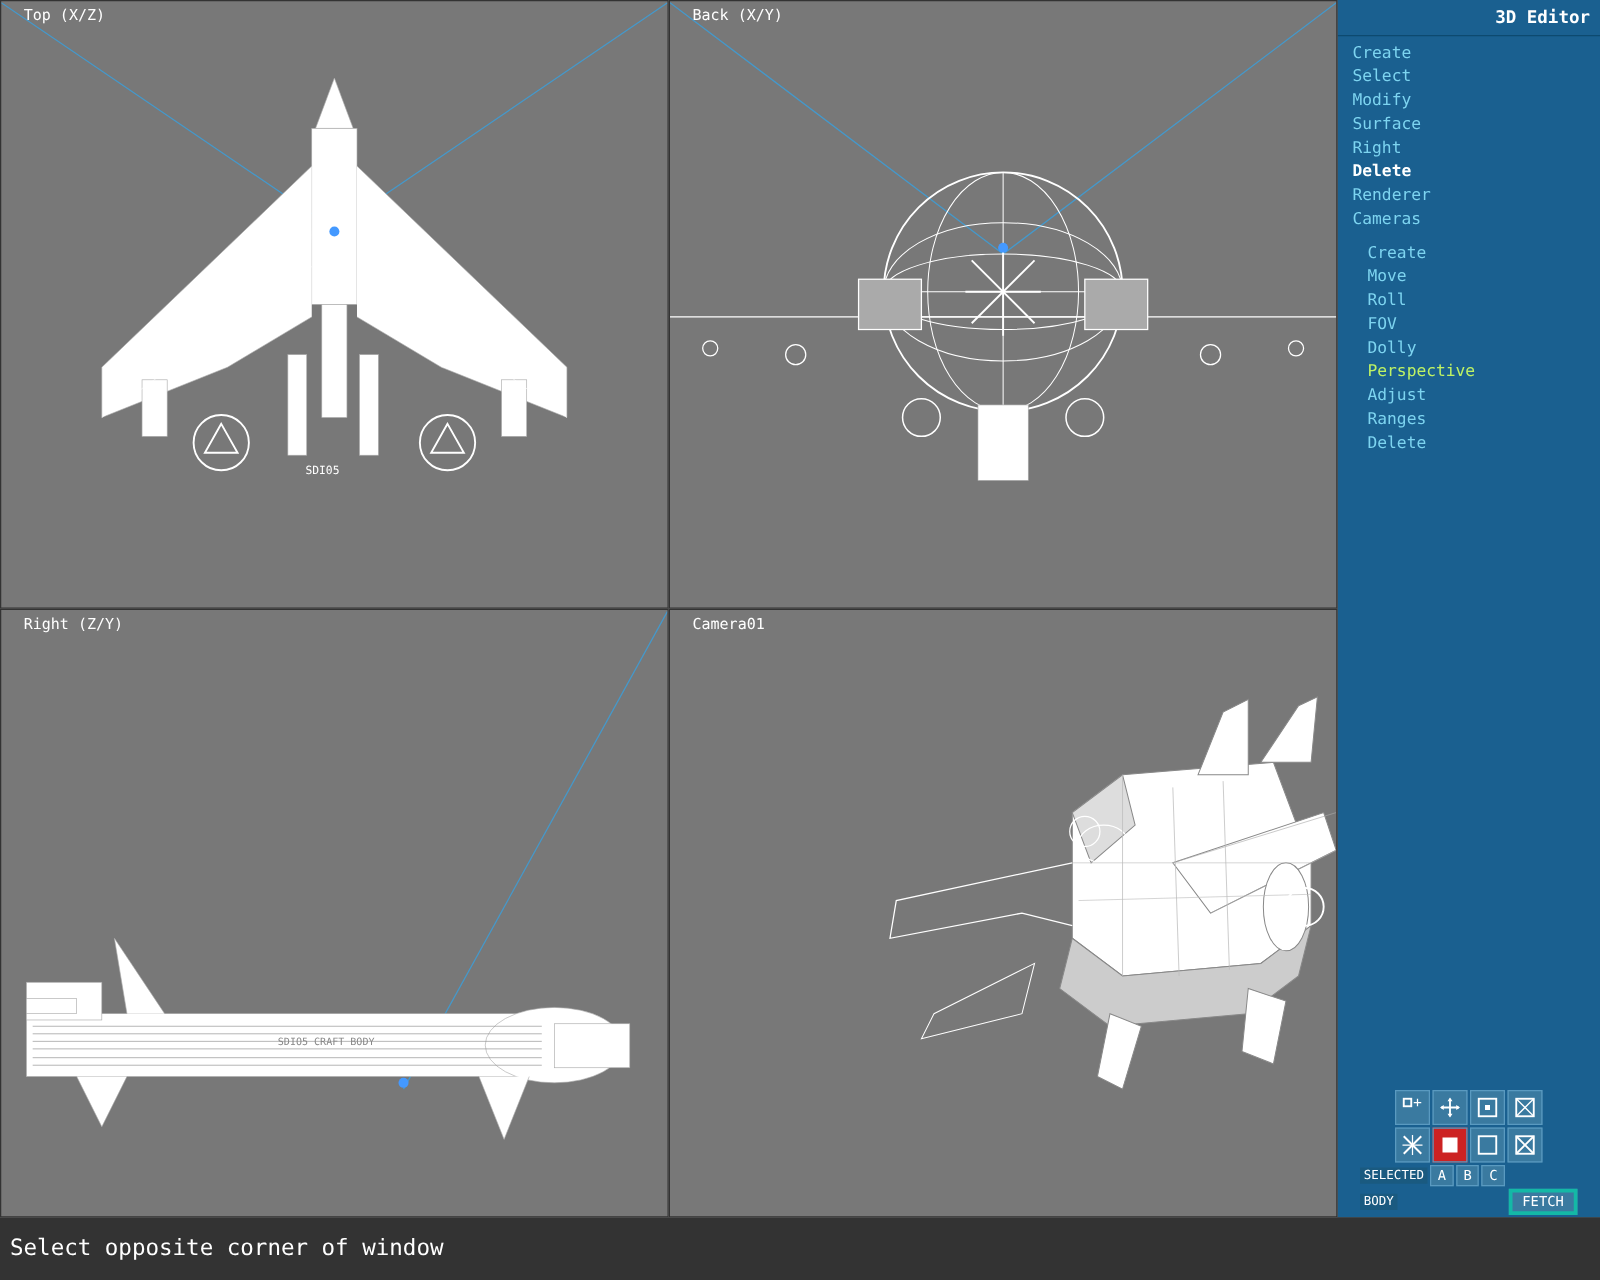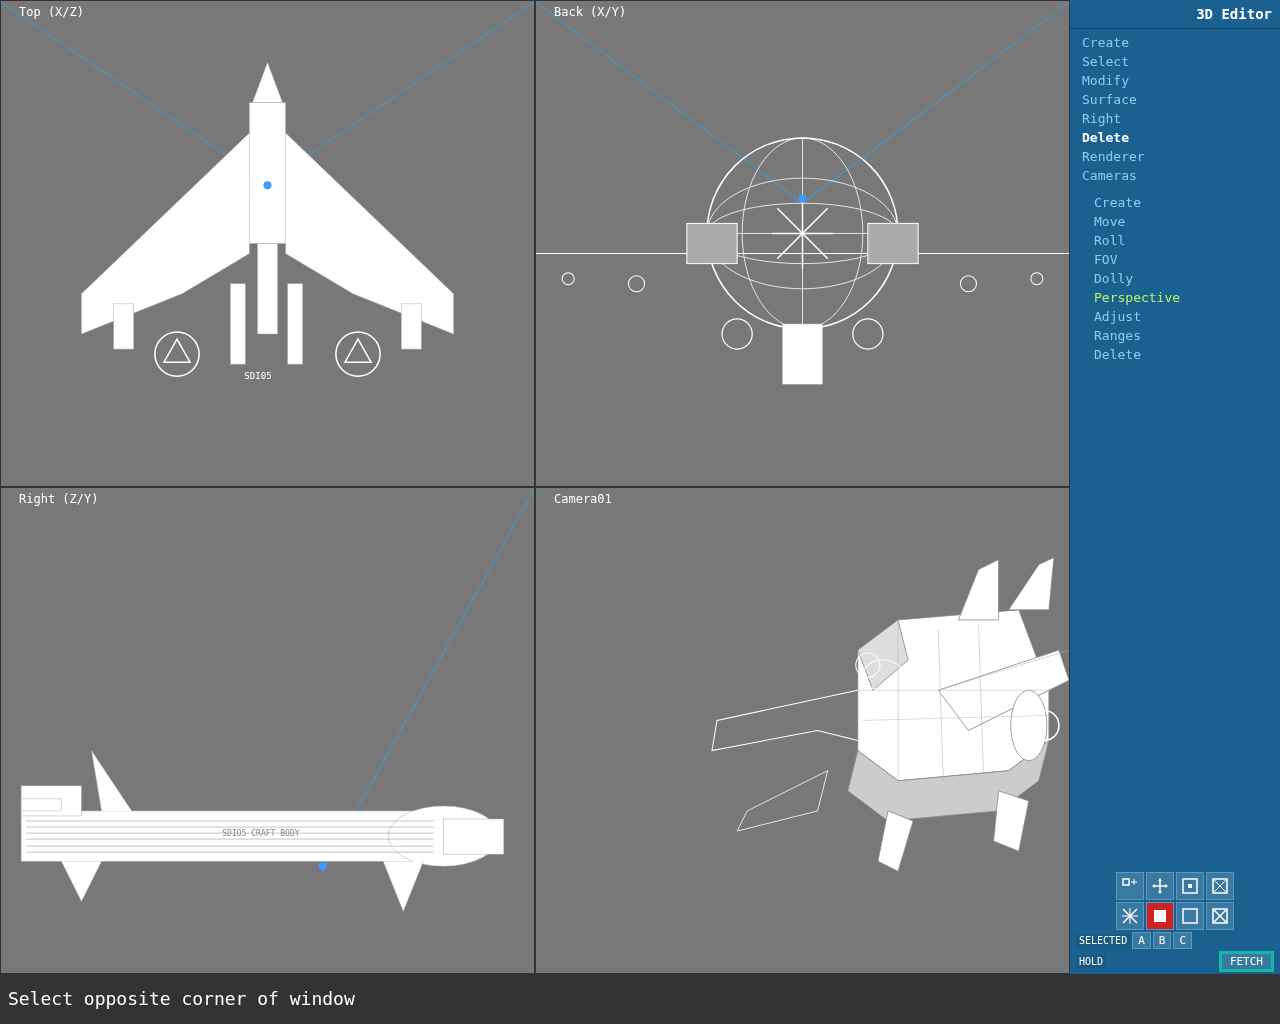--- a/index.html
+++ b/index.html
@@ -351,21 +351,21 @@
       <span class="submenu-item">FOV</span>
       <span class="submenu-item">Dolly</span>
       <span class="submenu-item selected">Perspective</span>
       <span class="submenu-item">Adjust</span>
       <span class="submenu-item">Ranges</span>
       <span class="submenu-item">Delete</span>
     </div>
 
     <div style="flex:1;"></div>
 
-    <div style="padding: 4px 6px 2px;">
+    <div style="padding: 4px 18px 2px;">
       <div class="toolbar-row">
         <div class="toolbar-btn">
           <svg width="18" height="18" viewBox="0 0 18 18">
               <rect x="2" y="2" width="6" height="6" fill="none" stroke="white" stroke-width="1.5"></rect>
               <line x1="10" y1="5" x2="16" y2="5" stroke="white" stroke-width="1"></line>
               <line x1="13" y1="2" x2="13" y2="8" stroke="white" stroke-width="1"></line>
             </svg>
         </div>
         <div class="toolbar-btn">
           <svg width="18" height="18" viewBox="0 0 18 18">
@@ -420,21 +420,21 @@
       </div>
 
       <div style="display:flex; align-items:center; gap:2px; margin-top:2px; margin-bottom:2px;">
         <span style="color:#ffffff; font-size:10px; font-family:monospace; background:#1a5a80; padding:1px 3px;">SELECTED</span>
         <button style="background:#3a7aa0; border:1px solid #5a9ac0; color:#fff; font-size:11px; font-family:monospace; padding:1px 5px; cursor:pointer;">A</button>
         <button style="background:#3a7aa0; border:1px solid #5a9ac0; color:#fff; font-size:11px; font-family:monospace; padding:1px 5px; cursor:pointer;">B</button>
         <button style="background:#3a7aa0; border:1px solid #5a9ac0; color:#fff; font-size:11px; font-family:monospace; padding:1px 5px; cursor:pointer;">C</button>
       </div>
 
       <div style="display:flex; align-items:center; gap:2px; margin-top:2px;">
-        <span style="color:#ffffff; font-size:10px; font-family:monospace; background:#1a5a80; padding:1px 3px;">HOLD</span>
+        <span style="color:#ffffff; font-size:10px; font-family:monospace; background:#1a5a80; padding:1px 3px;">BODY</span>
         <button style="background:#3a7aa0; border:3px solid #14b8a6; color:#fff; font-size:11px; font-family:monospace; padding:1px 8px; cursor:pointer; margin-left:auto;">FETCH</button>
       </div>
     </div>
   </div>
 </div>
 
 <div class="status-bar">
   <div class="status-messages">
     <span class="status-line">Select opposite corner of window</span>
   </div>

